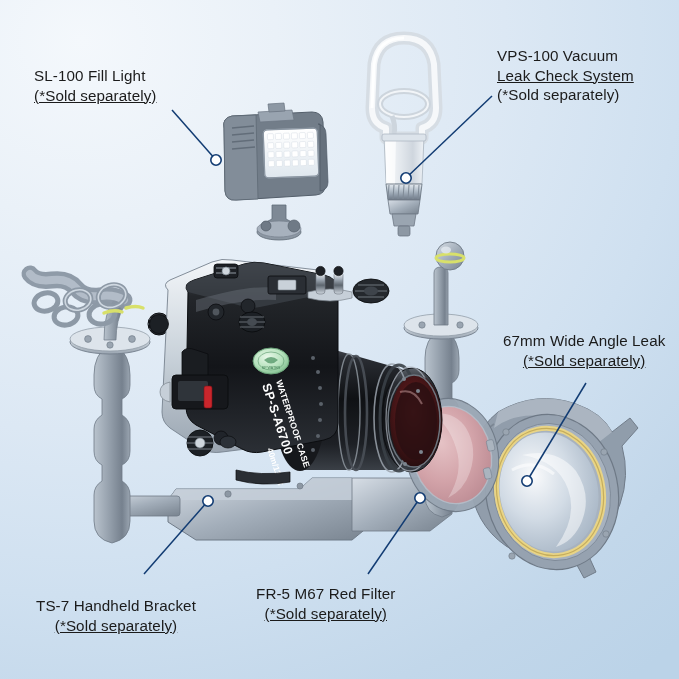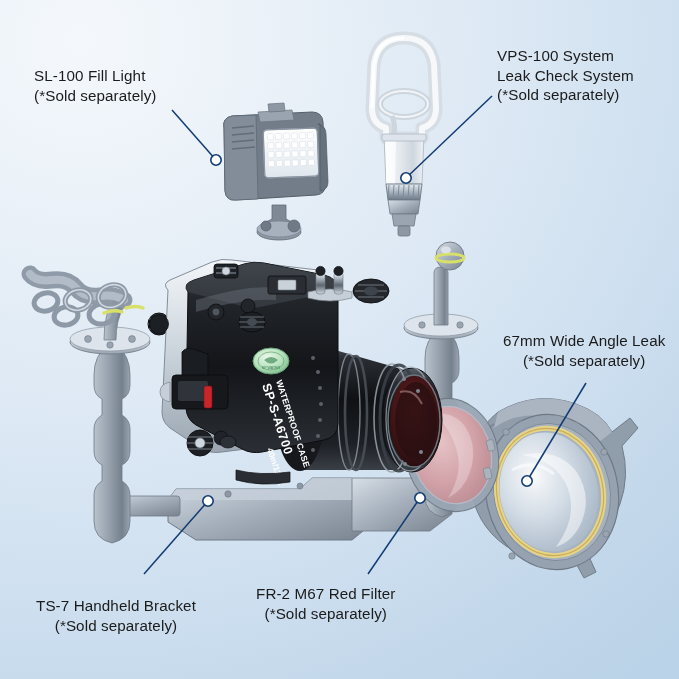--- a/index.html
+++ b/index.html
@@ -13,21 +13,21 @@
     overflow:hidden;
   }
   .svg-layer{position:absolute;left:0;top:0;width:679px;height:679px;}
   .lbl{
     position:absolute;color:#1b1b1b;font-size:15.2px;line-height:19.5px;
     letter-spacing:.1px;white-space:pre;
   }
   .lbl.c{text-align:center;}
   .lbl.l{text-align:left;}
   .lbl-l1{display:block;}
-  .lbl-l2{display:block;}
+  .lbl-l2{display:block;text-decoration:underline;}
   .lbl-l3{display:block;}
 </style>
 </head>
 <body>
 
 <div id="scene">
 
   <svg class="svg-layer" viewBox="0 0 679 679">
     <defs>
       <linearGradient id="gMetal" x1="0" y1="0" x2="0" y2="1">
@@ -406,19 +406,19 @@
         <circle cx="527" cy="481" r="5.2" fill="#ffffff" stroke="#123c73" stroke-width="1.6"></circle>
         <line x1="144" y1="574" x2="208" y2="501" stroke="#123c73" stroke-width="1.5"></line>
         <circle cx="208" cy="501" r="5.2" fill="#ffffff" stroke="#123c73" stroke-width="1.6"></circle>
         <line x1="368" y1="574" x2="420" y2="498" stroke="#123c73" stroke-width="1.5"></line>
         <circle cx="420" cy="498" r="5.2" fill="#ffffff" stroke="#123c73" stroke-width="1.6"></circle>
       </g>
   </svg>
 
   <div id="labels">
       <div class="lbl l" style="left: 22px; top: 66px; margin-left: 12px;"><span class="lbl-l1">SL-100 Fill Light</span><span class="lbl-l2">(*Sold separately)</span></div>
-      <div class="lbl l" style="left: 497px; top: 46px;"><span class="lbl-l1">VPS-100 System</span><span class="lbl-l2">Leak Check System</span><span class="lbl-l3">(*Sold separately)</span></div>
+      <div class="lbl l" style="left: 497px; top: 46px;"><span class="lbl-l1">VPS-100 Vacuum</span><span class="lbl-l2">Leak Check System</span><span class="lbl-l3">(*Sold separately)</span></div>
       <div class="lbl c" style="left: 503px; top: 331px;"><span class="lbl-l1">67mm Wide Angle Leak</span><span class="lbl-l2">(*Sold separately)</span></div>
       <div class="lbl c" style="left: 36px; top: 584px; margin-top: 12px;"><span class="lbl-l1">TS-7 Handheld Bracket</span><span class="lbl-l2">(*Sold separately)</span></div>
-      <div class="lbl c" style="left: 256px; top: 584px;"><span class="lbl-l1">FR-2 M67 Red Filter</span><span class="lbl-l2">(*Sold separately)</span></div>
+      <div class="lbl c" style="left: 256px; top: 584px;"><span class="lbl-l1">FR-5 M67 Red Filter</span><span class="lbl-l2">(*Sold separately)</span></div>
     </div>
 
 </div>
 
 </body></html>

